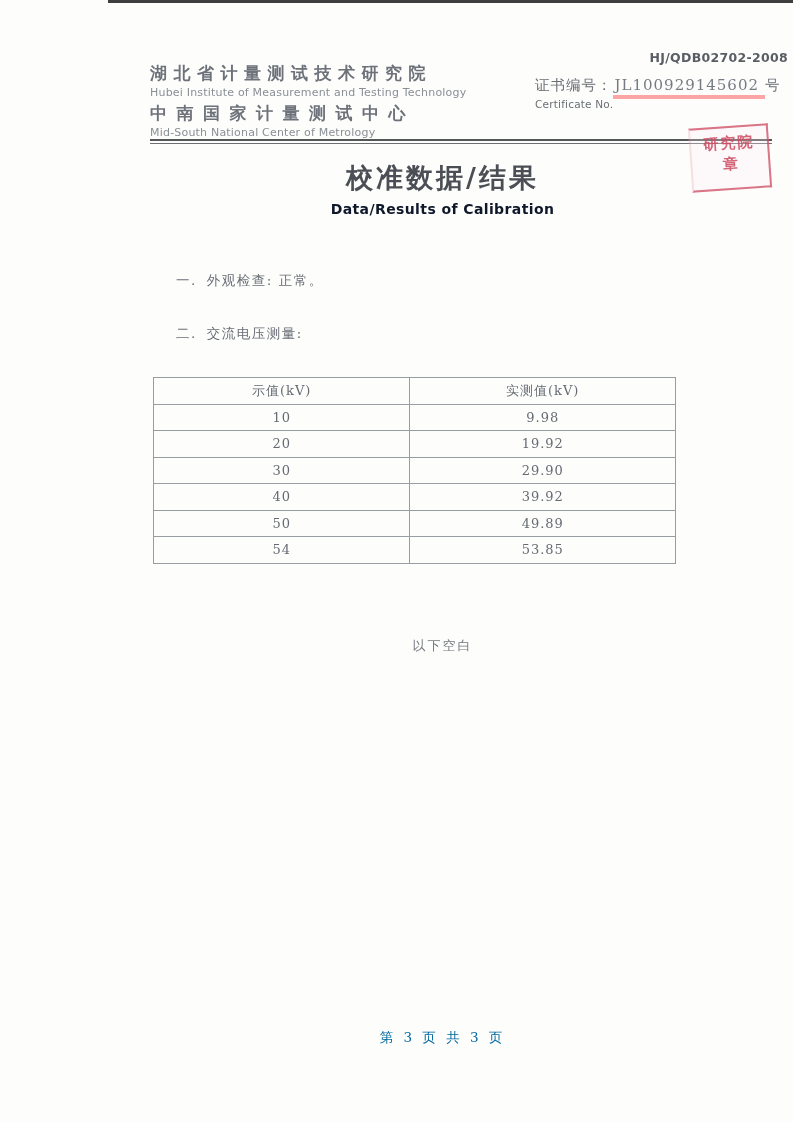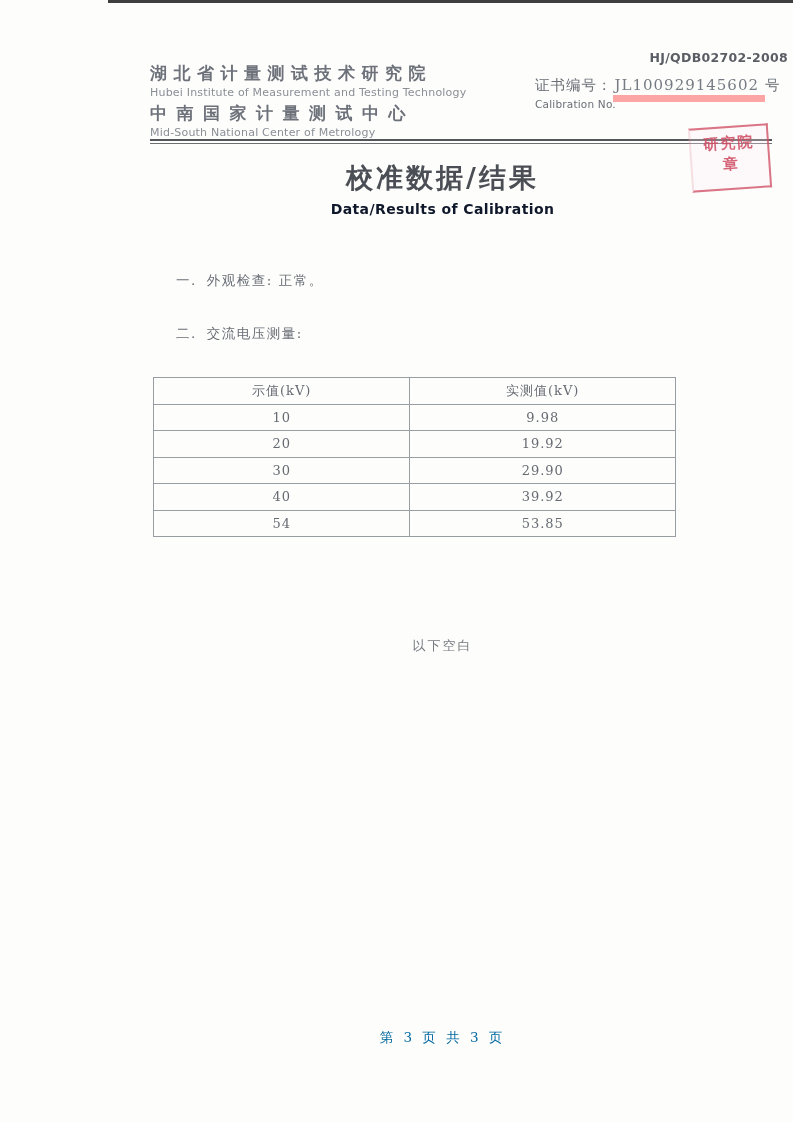--- a/index.html
+++ b/index.html
@@ -42,21 +42,21 @@
     font-size:12.5px;font-weight:bold;color:#5a5e64;
     letter-spacing:0.3px;text-align:right;white-space:nowrap;
   }
   .cert-line{
     left:535px;top:76px;white-space:nowrap;
     font-size:14.5px;color:#6a6f76;letter-spacing:1px;
   }
   .cert-number{
     display:inline-block;
     font-size:15px;color:#767b83;letter-spacing:1px;
-    border-bottom:7px solid #fca5a5;
+    border-bottom:4px solid #fca5a5;
     padding:0 6px 1px 2px;
     font-family:"DejaVu Serif", serif;
   }
   .cert-suffix{font-size:14.5px;color:#6a6f76;}
   .cert-en{
     left:535px;top:98px;
     font-size:10.5px;color:#6a6f76;letter-spacing:0.2px;
   }
 
   
@@ -159,21 +159,21 @@
     <div class="org-cn-1">湖北省计量测试技术研究院</div>
     <div class="org-en">Hubei Institute of Measurement and Testing Technology</div>
     <div class="org-cn-2">中南国家计量测试中心</div>
     <div class="org-en">Mid-South National Center of Metrology</div>
   </div>
 
   <div class="abs doc-code">HJ/QDB02702-2008</div>
   <div class="abs cert-line">
     <span>证书编号：</span><span class="cert-number">JL100929145602</span><span class="cert-suffix">号</span>
   </div>
-  <div class="abs cert-en">Calibration No.</div>
+  <div class="abs cert-en">Certificate No.</div>
 
   <div class="abs divider"></div>
 
   <div class="abs stamp">
     <div class="stamp-line1">研究院</div>
     <div class="stamp-line2">章</div>
   </div>
 
   <div class="abs center-col title-cn">校准数据/结果</div>
   <div class="abs center-col title-en">Data/Results of Calibration</div>
@@ -201,20 +201,24 @@
       </tr>
       <tr>
         <td>30</td>
         <td>29.90</td>
       </tr>
       <tr>
         <td>40</td>
         <td>39.92</td>
       </tr>
       <tr>
+        <td>50</td>
+        <td>49.89</td>
+      </tr>
+      <tr>
         <td>54</td>
         <td>53.85</td>
       </tr>
     </tbody>
   </table>
 
 
   <div class="abs center-col blank-note">以下空白</div>
 
   <div class="abs center-col page-footer">第 3 页 共 3 页</div>

